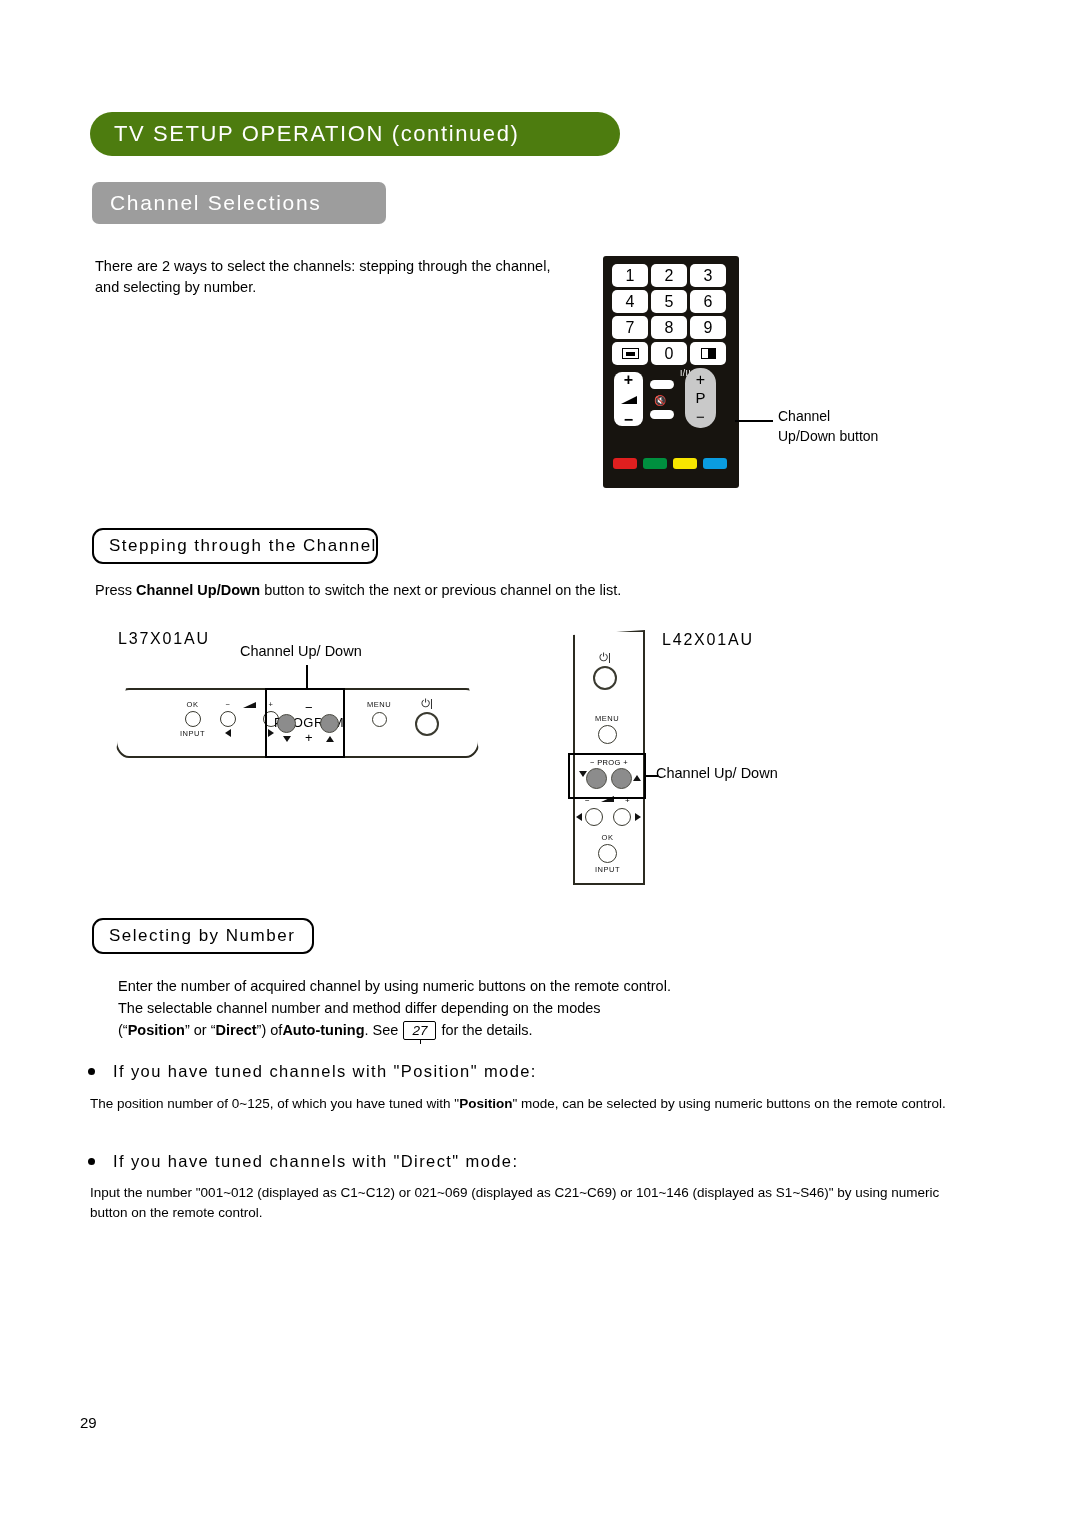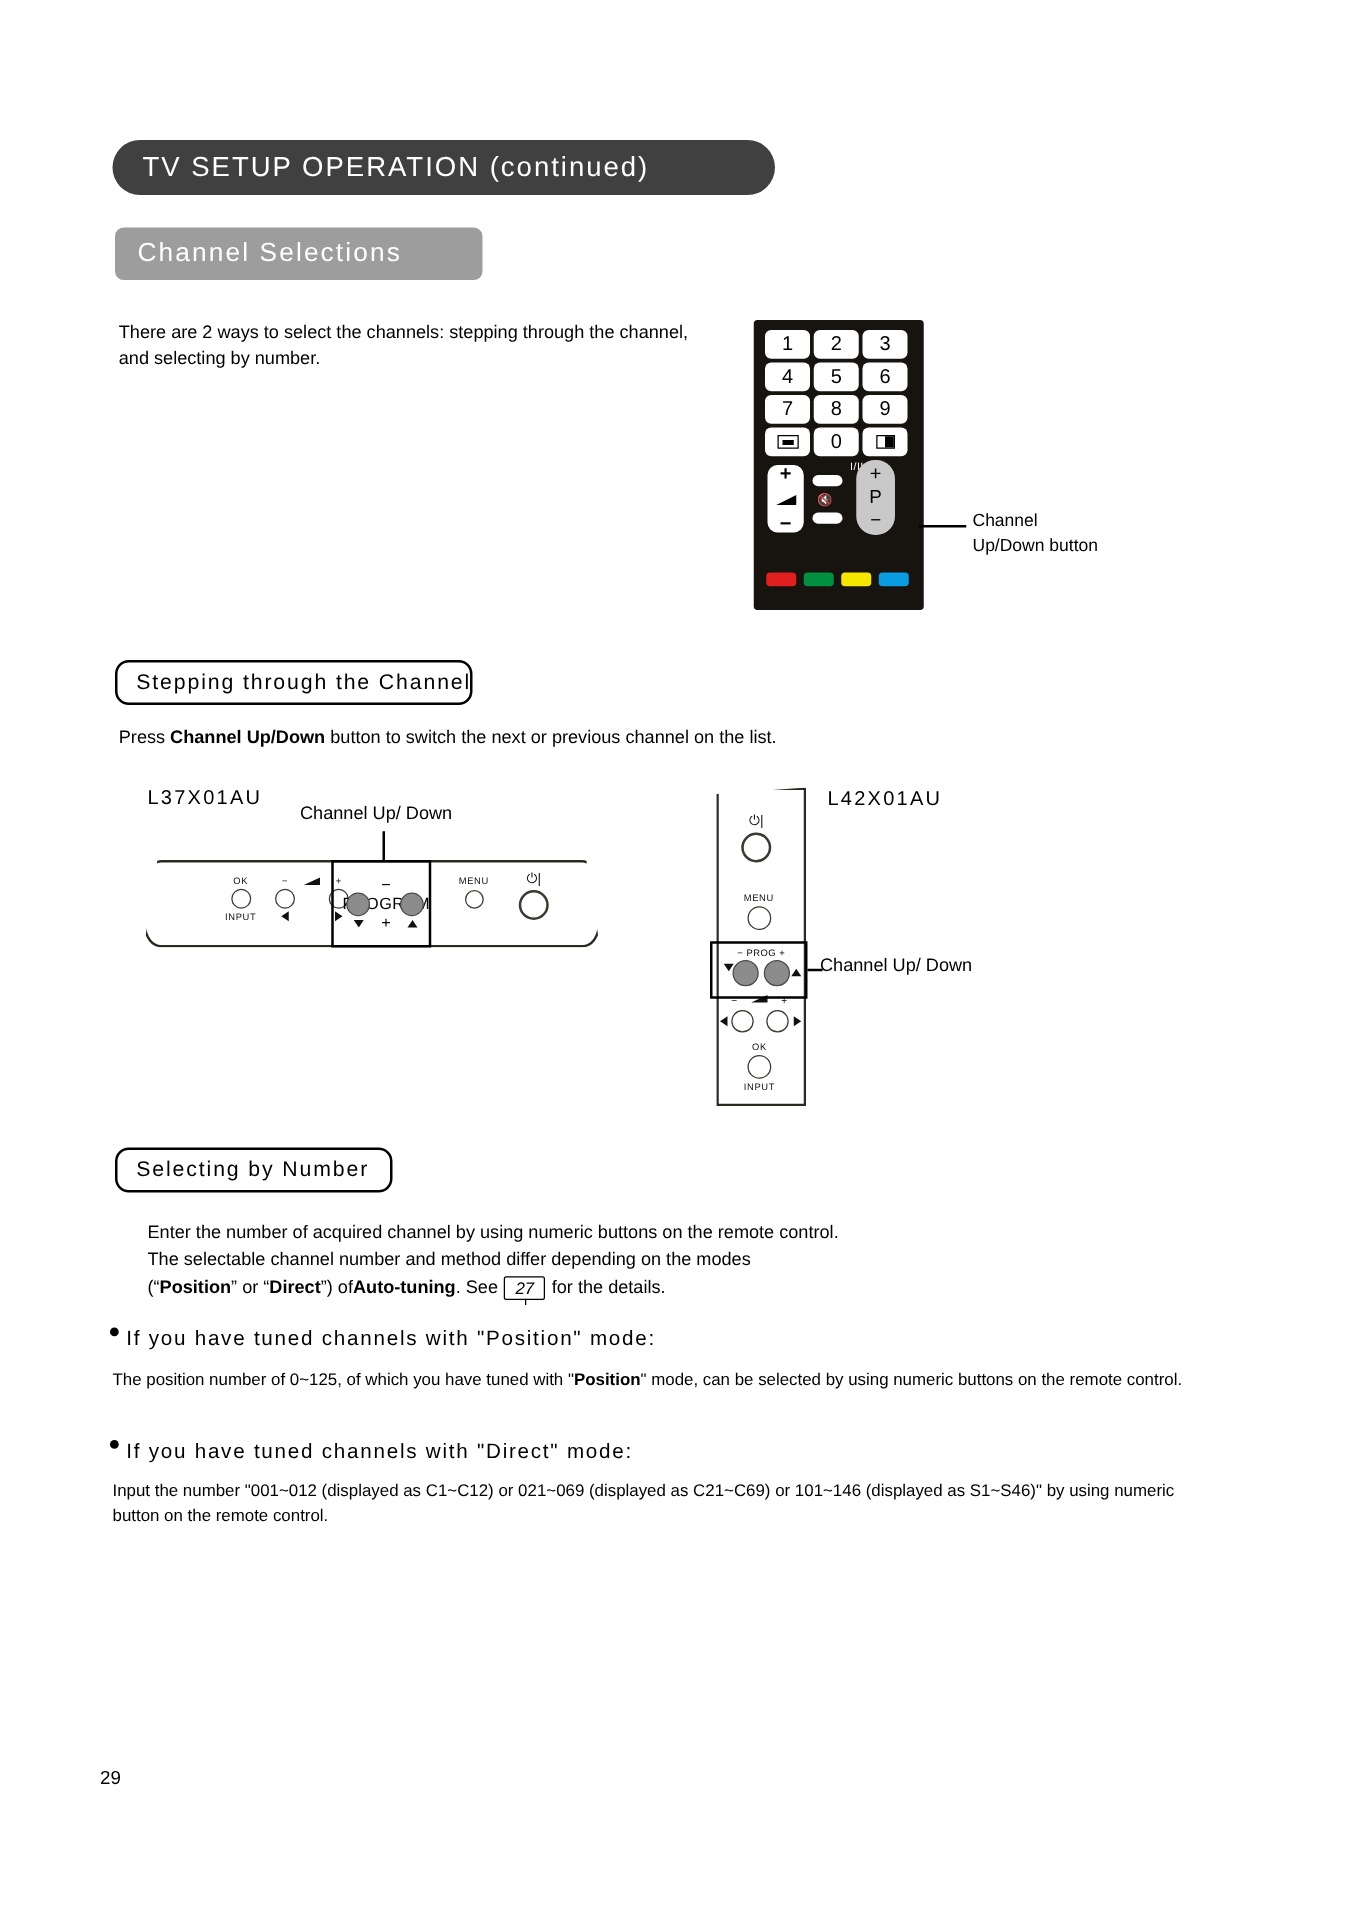--- a/index.html
+++ b/index.html
@@ -16,21 +16,21 @@
     overflow: hidden;
   }
 
   
   #header-banner {
     position: absolute;
     left: 90px;
     top: 112px;
     width: 530px;
     height: 44px;
-    background: #404040;
+    background: #4d7c0f;
     border-radius: 22px;
     display: flex;
     align-items: center;
   }
   #header-banner .title {
     color: #ffffff;
     font-size: 22px;
     letter-spacing: 1.6px;
     padding-left: 24px;
     white-space: nowrap;
@@ -86,21 +86,23 @@
   #press-para   { left: 95px; top: 580px; width: 640px; }
   #enter-para   { left: 118px; top: 976px; width: 660px; }
   #select-para  { left: 118px; top: 998px; width: 660px; }
   #modes-para   { left: 118px; top: 1020px; width: 660px; display: flex; align-items: center; gap: 0; flex-wrap: wrap;}
 
   .bullet-head {
     position: absolute;
     font-size: 16.5px;
     letter-spacing: 1.4px;
     display: flex;
+    align-items: center;
     white-space: nowrap;
+    gap: 12px;
   }
   .bullet-head .dot {
     width: 7px; height: 7px;
     background: #000;
     border-radius: 50%;
     display: inline-block;
     margin-right: 6px;
     flex: 0 0 auto;
   }
   #bullet-position { left: 88px; top: 1062px; }

